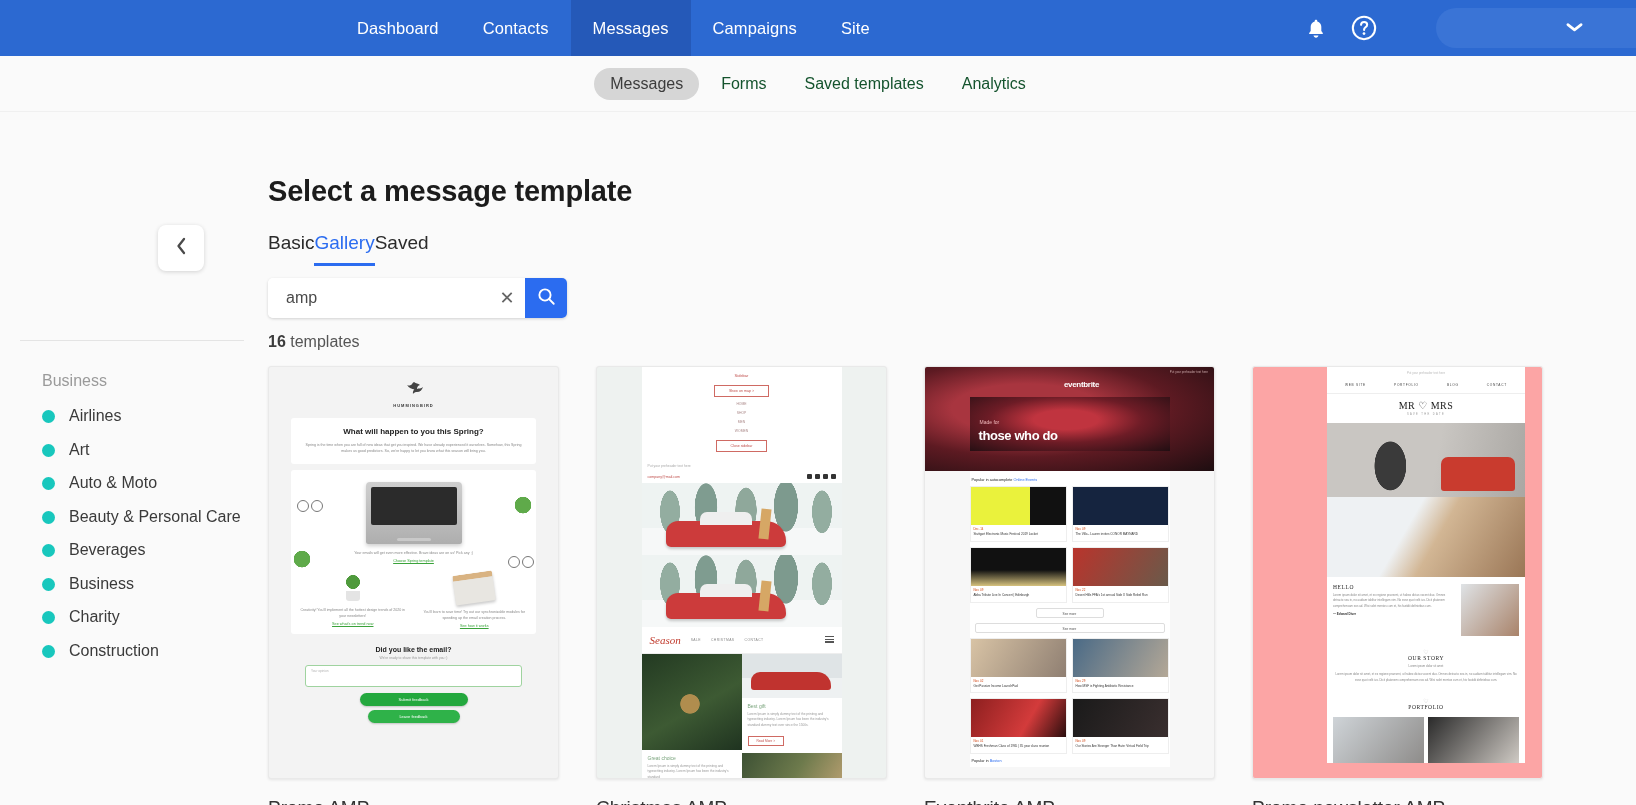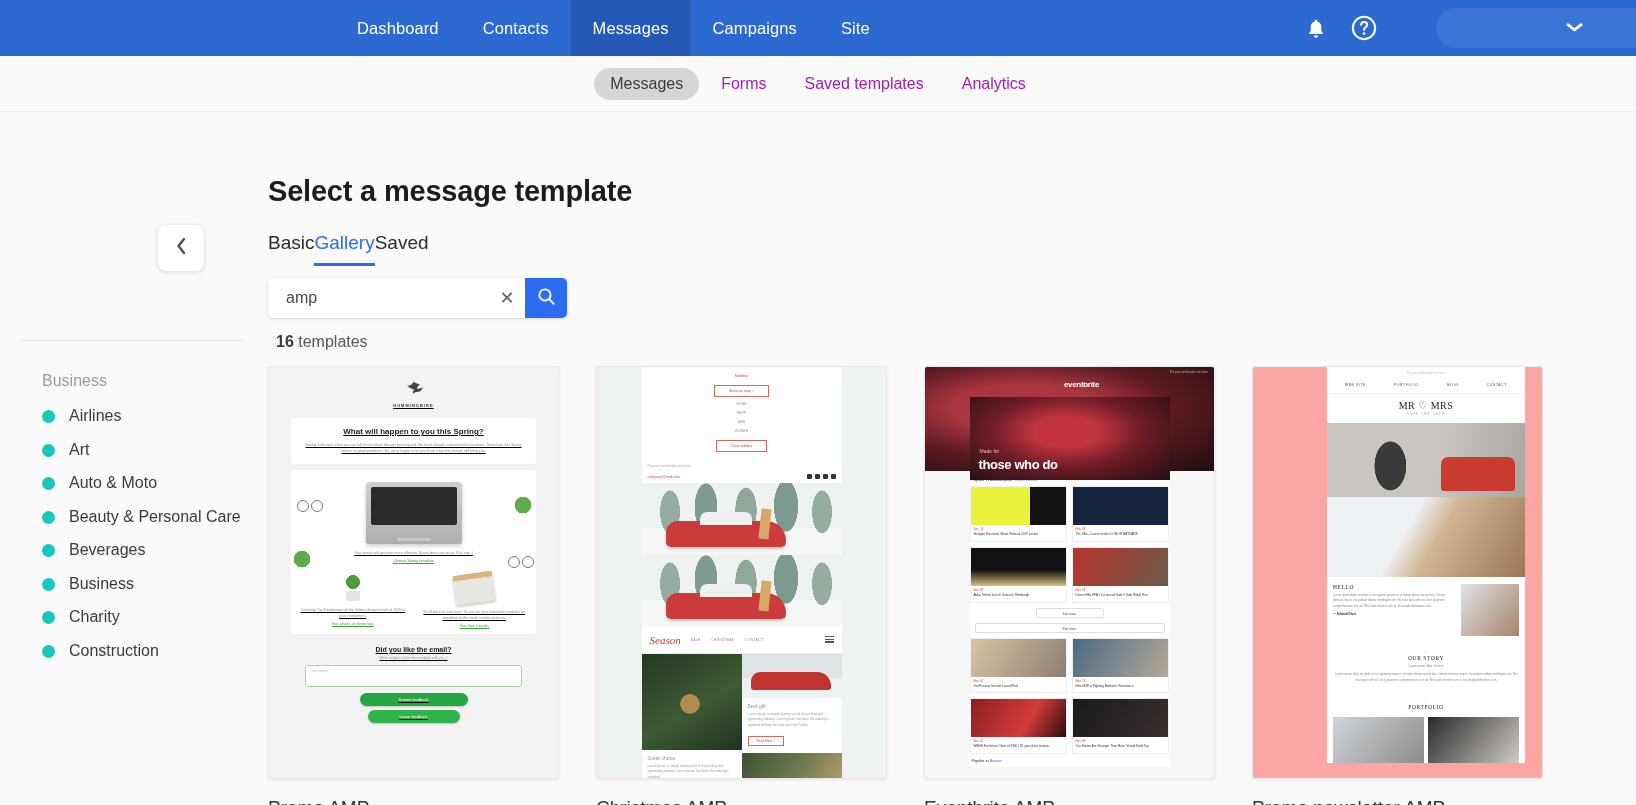--- a/index.html
+++ b/index.html
@@ -61,21 +61,21 @@
     height: 56px;
     background: #fafafa;
     display: flex;
     align-items: center;
     justify-content: center;
     gap: 6px;
     border-bottom: 1px solid #f0f0f0;
   }
   .subnav-item {
     font-size: 16px;
-    color: #a21caf;
+    color: #14532d;
     padding: 7px 16px;
     border-radius: 16px;
     cursor: pointer;
     white-space: nowrap;
   }
   .subnav-item.active { background: #d6d6d6; color: #3c3c3c; }
 
   
   .page {
     position: relative;
@@ -163,21 +163,21 @@
     display: flex; align-items: center; justify-content: center;
     cursor: pointer;
   }
 
   .count-line {
     position: absolute;
     left: 0; top: 221px;
     font-size: 16px;
     color: #3c3c3c;
   }
-  .count-line b { font-weight: bold; margin-left: 8px; }
+  .count-line b { font-weight: bold; }
   .count-line span.word { color: #555; }
 
   
   .sidebar {
     position: absolute;
     left: 0; top: 0;
     width: 268px;
     height: 693px;
     padding: 0 20px;
   }
@@ -239,21 +239,21 @@
     position: relative;
     cursor: pointer;
   }
   .card-name {
     margin-top: 18px;
     font-size: 19px;
     color: #333;
   }
 
   
-  .c1 { background: #f3f3f3; padding: 8px 22px 0 22px; text-decoration: underline; }
+  .c1 { background: #f3f3f3; padding: 8px 22px 0 22px; }
   .c1 .logo-wrap { text-align: center; padding: 6px 0 4px; }
   .c1 .brandname {
     font-size: 4px; letter-spacing: 1px; color: #333;
     font-weight: bold; margin-top: 2px;
   }
   .c1 .panel {
     background: #fff; border-radius: 3px;
     padding: 9px 10px; margin-top: 6px;
   }
   .c1 .p-head {
@@ -455,21 +455,21 @@
     position: absolute; right: 6px; top: 3px;
     font-size: 3px; color: #c9a6a8;
   }
   .eb-logo {
     position: absolute; left: 50%; top: 13px;
     transform: translateX(-50%);
     font-size: 8px; color: #fff; font-weight: bold; letter-spacing: -.3px; padding-left: 24px;
   }
   .eb-inner {
     position: absolute; left: 50%; transform: translateX(-50%);
-    top: 30px; width: 200px; height: 83px;
+    top: 30px; width: 200px; height: 54px;
     background: radial-gradient(ellipse at 48% 42%, #c0343f 0 22%, #6d1c26 52%, #210e12 100%);
     overflow: hidden;
   }
   .eb-inner .m1 { position: absolute; left: 10px; bottom: 26px; font-size: 5px; color: #f0b9bd; }
   .eb-inner .m2 { position: absolute; left: 9px; bottom: 8px; font-size: 13px; color: #fff; font-weight: bold; letter-spacing: -.4px; }
   .eb-body { width: 200px; margin: 0 auto; background: #fff; padding: 5px 0 0; }
   .eb-poph { font-size: 3.8px; color: #222; padding: 2px 2px 4px; }
   .eb-poph a { color: #2b6cf0; }
   .eb-grid { display: flex; flex-wrap: wrap; gap: 5px; }
   .eb-cell { width: 97px; border: 1px solid #eee; }

